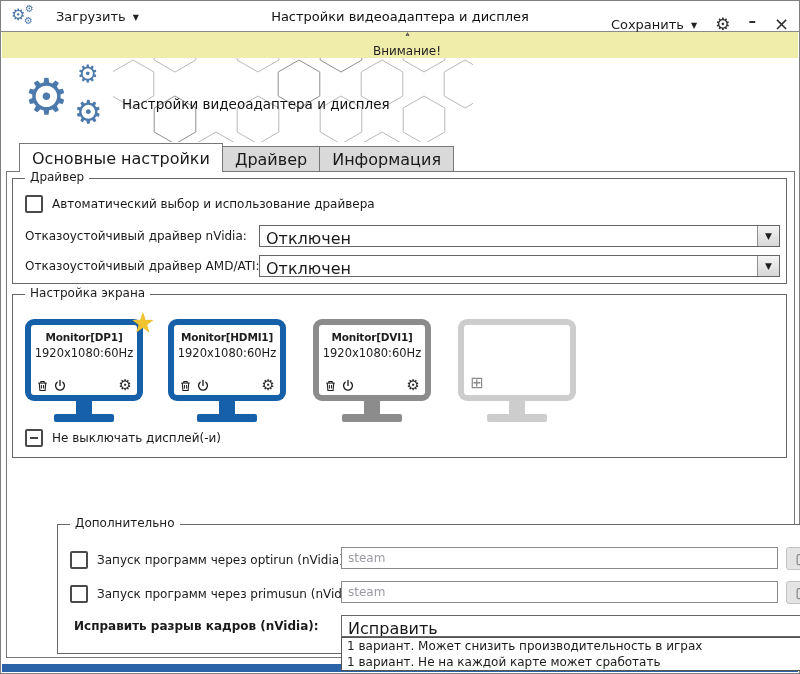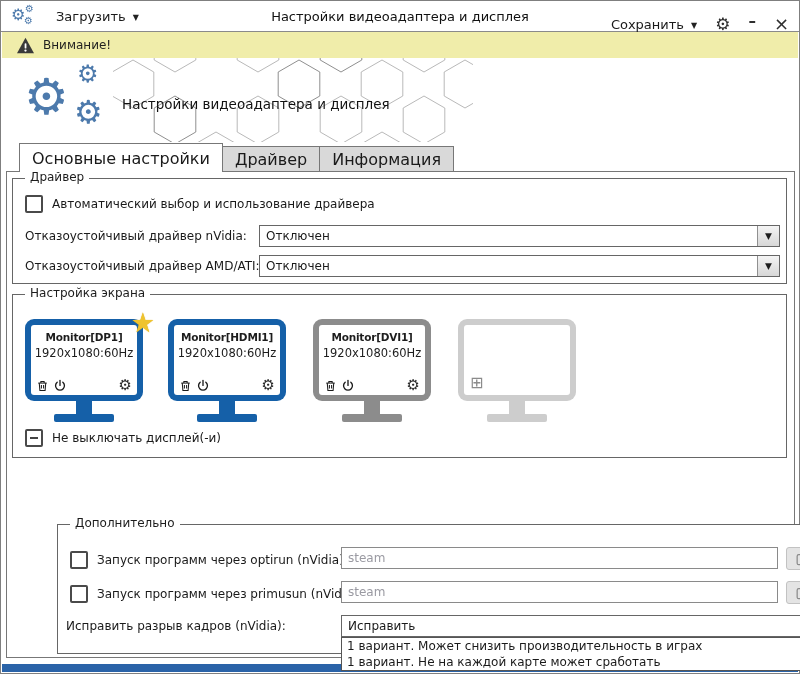--- a/index.html
+++ b/index.html
@@ -18,21 +18,21 @@
   .app-icon .gs2{position:absolute;left:13px;top:12px;font-size:10px;line-height:1;}
   .menu-btn{position:absolute;top:0;height:30px;display:flex;align-items:center;gap:7px;font-size:13px;cursor:default;}
   .menu-btn .arr{font-size:8px;color:#222;padding-top:2px;}
   .tb-title{position:absolute;left:200px;right:200px;top:0;height:30px;display:flex;align-items:center;justify-content:center;font-size:13px;color:#111;}
   .tb-right{position:absolute;right:10px;top:0;height:46px;display:flex;align-items:center;gap:18px;}
   .tb-gear{font-size:17px;color:#2f2f2f;line-height:1;}
   .tb-min{font-size:15px;font-weight:bold;color:#2f2f2f;line-height:1;padding-bottom:6px;}
   .tb-close{font-size:18px;color:#2f2f2f;line-height:1;}
 
   
-  .warnbar{position:absolute;top:31px;left:1px;right:1px;height:26px;background:#f0edaa;display:flex;align-items:center;gap:8px;padding-left:14px;box-sizing:border-box;}
+  .warnbar{position:absolute;top:31px;left:1px;right:1px;height:26px;background:#f0edaa;display:flex;align-items:center;gap:8px;padding-left:14px;box-sizing:border-box;flex-direction:column;}
   .warn-text{font-size:12px;color:#1f1f1f;}
 
   
   .header{position:absolute;top:57px;left:1px;right:1px;height:84px;background:#fff;}
   .hexfield{position:absolute;left:111px;top:0;width:360px;height:84px;}
   .logo{position:absolute;left:22px;top:6px;width:100px;height:72px;color:#4d7aac;}
   .logo .lb{position:absolute;left:0;top:8px;font-size:50px;line-height:1;}
   .logo .ls{position:absolute;left:53px;top:-2px;font-size:24px;line-height:1;}
   .logo .lm{position:absolute;left:50px;top:32px;font-size:32px;line-height:1;}
   .header-title{position:absolute;left:120px;top:38px;font-size:13.5px;color:#111;z-index:2;}
@@ -49,21 +49,21 @@
   .legend{position:absolute;top:-9px;left:12px;background:#fff;padding:0 5px;font-size:12px;color:#1c1c1c;white-space:nowrap;}
 
   
   .cbrow{position:absolute;display:flex;align-items:center;gap:9px;font-size:12px;white-space:nowrap;}
   .cb{width:14px;height:14px;border:2px solid #4a4a4a;border-radius:2px;background:#fff;display:inline-flex;align-items:center;justify-content:center;flex:0 0 auto;position:relative;}
   .cb .mark{font-size:13px;font-weight:bold;color:#222;line-height:1;margin-top:-2px;}
   .cb.indet::after{content:"";width:8px;height:2px;background:#444;}
 
   
   .combo{position:absolute;height:22px;border:1px solid #666;background:#fff;display:flex;box-sizing:border-box;}
-  .combo .val{flex:1;font-size:12px;padding:3px 6px 0 6px;white-space:nowrap;overflow:hidden;}
+  .combo .val{flex:1;font-size:16px;padding:3px 6px 0 6px;white-space:nowrap;overflow:hidden;}
   .combo .btn{width:21px;border-left:1px solid #909090;background:linear-gradient(#f4f4f4,#d7d7d7);display:flex;align-items:center;justify-content:center;font-size:9px;color:#1d1d1d;}
 
   .rowlabel{position:absolute;font-size:12px;white-space:nowrap;}
 
   
   .monitor{position:absolute;width:118px;top:24px;}
   .mon-body{height:82px;border-radius:9px;padding:6px;box-sizing:border-box;}
   .mon-screen{background:#fff;border-radius:3px;height:70px;position:relative;padding:3px 2px;box-sizing:border-box;text-align:center;}
   .mon-name{font-size:10.5px;font-weight:bold;letter-spacing:-0.2px;color:#1d1d1d;margin-top:3px;white-space:nowrap;}
   .mon-mode{font-size:11.5px;color:#1d1d1d;margin-top:3px;white-space:nowrap;}
@@ -299,21 +299,21 @@
         <span>Запуск программ через primusun (nVidia):</span>
       </div>
       <input class="tfield" style="left: 283px; top: 56px; width: 437px;" placeholder="steam">
       <div class="editbtn" style="left:728px;top:56px;">
         <svg width="19" height="17" viewBox="0 0 24 22">
           <rect x="2.5" y="6" width="14" height="13" rx="2" fill="none" stroke="#8a8a8a" stroke-width="1.6"></rect>
           <path d="M9 13 L18 3.5 L20.7 6.2 L11.7 15.7 L8 16.7 Z" fill="#8a8a8a"></path>
         </svg>
       </div>
 
-      <div class="rowlabel" style="left:8px;top:94px;">Исправить разрыв кадров (nVidia):</div>
+      <div class="rowlabel" style="left:16px;top:94px;font-weight:bold;">Исправить разрыв кадров (nVidia):</div>
       <div class="combo" style="left:283px;top:90px;width:488px;">
         <span class="val">Исправить</span>
         <span class="btn">
             <span>▼</span>
           </span>
       </div>
       <div class="droplist" style="left:283px;top:112px;width:488px;">
         <div class="opt">1 вариант. Может снизить производительность в играх</div>
         <div class="opt">1 вариант. Не на каждой карте может сработать</div>
       </div>

